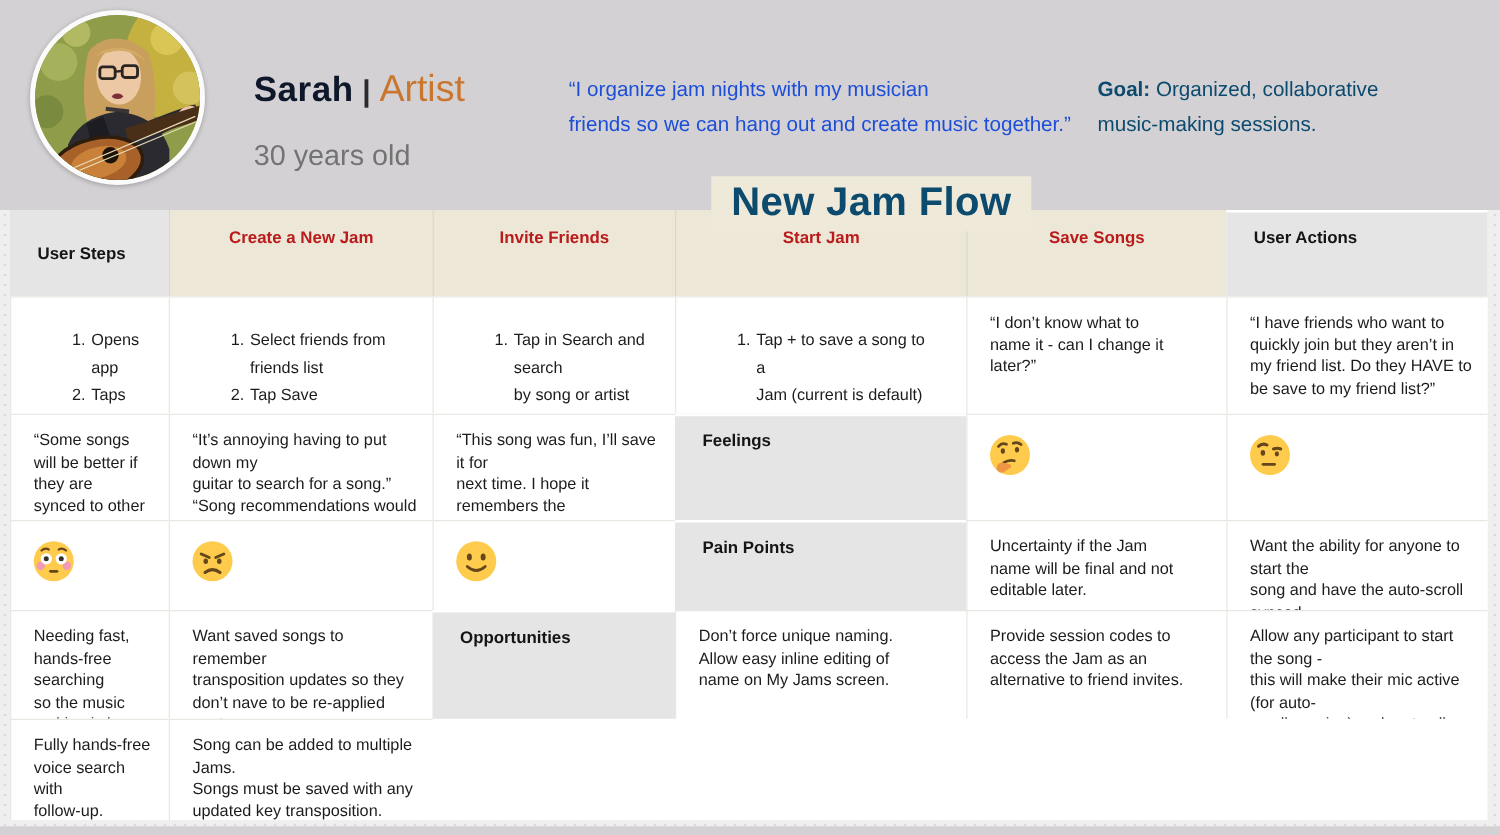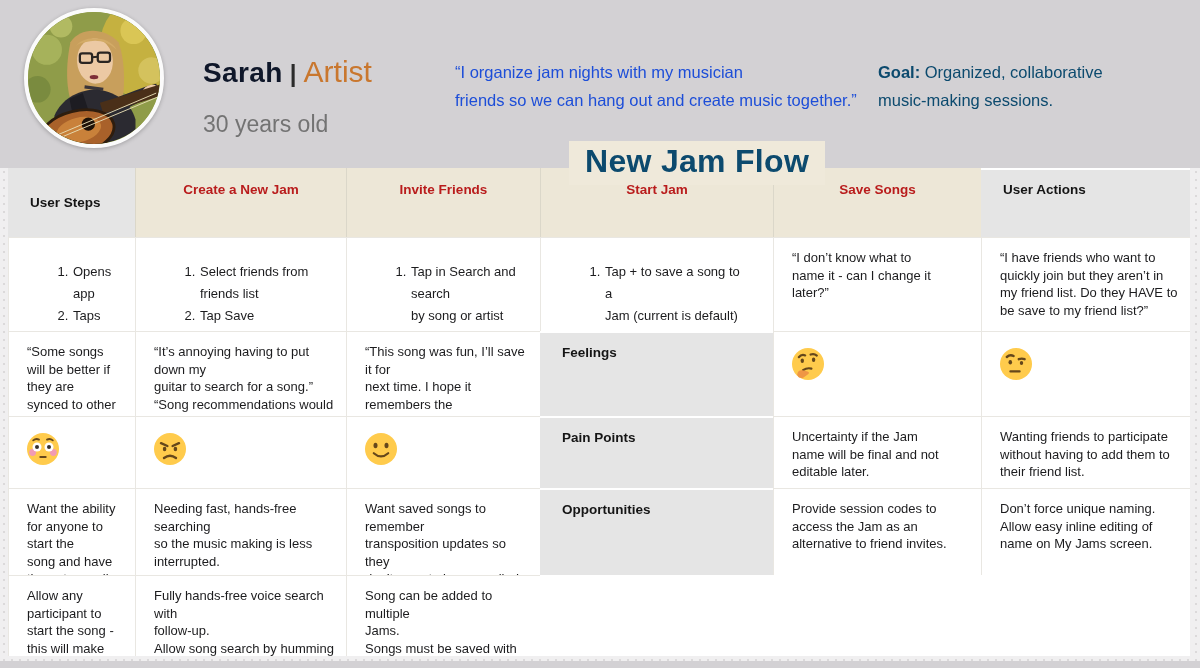--- a/index.html
+++ b/index.html
@@ -231,41 +231,38 @@
         <ellipse cx="23.5" cy="14.5" rx="2" ry="2.8" fill="#65471b"></ellipse>
         <path d="M10.8 22.2 Q18 28.6 25.2 22.2" stroke="#65471b" stroke-width="2.2" fill="none" stroke-linecap="round"></path>
       </svg>
     </span>
   </div>
 
   <div class="cell label-cell">Pain Points</div>
   <div class="cell body-cell pre">Uncertainty if the Jam
 name will be final and not
 editable later.</div>
-  <div class="cell body-cell pre">Wanting friends to participate
-without having to add them to
-their friend list.</div>
   <div class="cell body-cell pre">Want the ability for anyone to start the
 song and have the auto-scroll synced
 to their performance.</div>
   <div class="cell body-cell pre">Needing fast, hands-free searching
 so the music making is less
 interrupted.</div>
   <div class="cell body-cell pre">Want saved songs to remember
 transposition updates so they
 don’t nave to be re-applied next
 time.</div>
 
   <div class="cell label-cell">Opportunities</div>
+  <div class="cell body-cell pre">Don’t force unique naming.
+Allow easy inline editing of
+name on My Jams screen.</div>
   <div class="cell body-cell pre">Provide session codes to
 access the Jam as an
 alternative to friend invites.</div>
-  <div class="cell body-cell pre">Don’t force unique naming.
-Allow easy inline editing of
-name on My Jams screen.</div>
   <div class="cell body-cell pre">Allow any participant to start the song -
 this will make their mic active (for auto-
 scroll syncing) and mute all other mics.</div>
   <div class="cell body-cell pre">Fully hands-free voice search with
 follow-up.
 Allow song search by humming the
 song.</div>
   <div class="cell body-cell pre">Song can be added to multiple
 Jams.
 Songs must be saved with any

